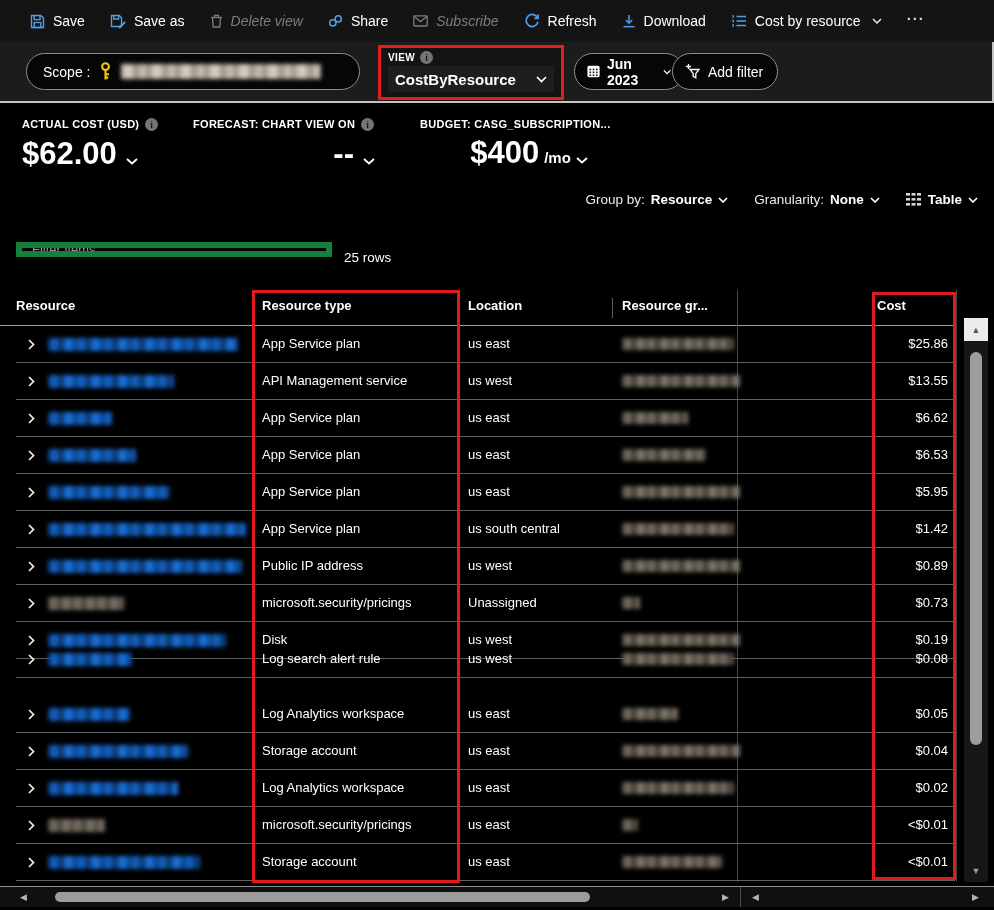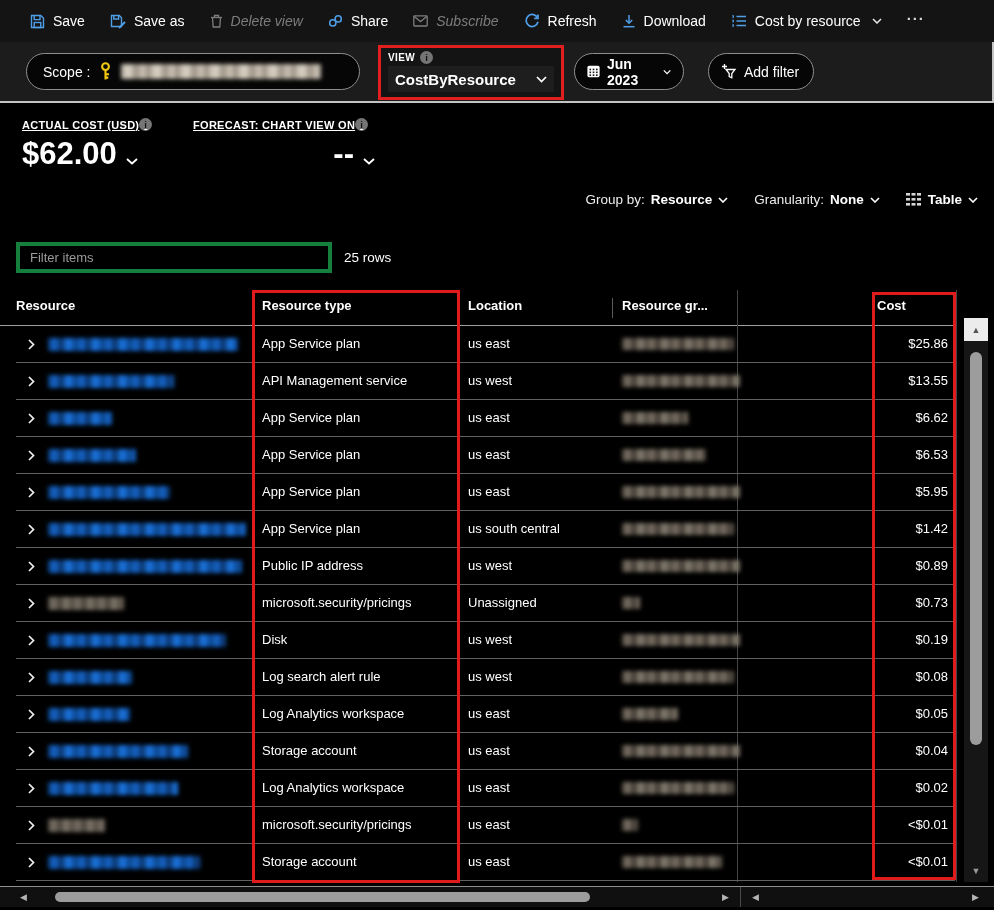--- a/index.html
+++ b/index.html
@@ -15,52 +15,52 @@
   .chev{color:#e8e8e8;margin-left:3px;}
   .ellipsis{font-size:15px;color:#d8d8d8;letter-spacing:1px;font-weight:bold;padding-bottom:6px;}
 
   
   .scoperow{position:absolute;left:0;top:42px;width:994px;height:61px;background:#1c1c1c;
             border-right:2px solid #c3c3c3;border-bottom:2px solid #c3c3c3;box-sizing:border-box;}
   .pill{position:absolute;display:flex;align-items:center;background:#060606;border:1px solid #8e8e8e;
         border-radius:19px;height:37px;box-sizing:border-box;font-size:14px;color:#fff;cursor:pointer;}
   .scope-pill{left:26px;top:11px;width:334px;padding:0 16px;gap:9px;}
   .date-pill{left:574px;top:11px;width:110px;padding:0 12px;gap:7px;font-weight:bold;}
-  .filter-pill{left:708px;top:11px;width:106px;padding:9px 12px;gap:7px;}
+  .filter-pill{left:672px;top:11px;width:106px;padding:9px 12px;gap:7px;}
   .viewbox{position:absolute;left:378px;top:3px;width:186px;height:55px;border:3px solid #e11f1f;
            box-sizing:border-box;background:#141414;padding:3px 7px;}
   .viewlabel{font-size:10px;font-weight:bold;letter-spacing:.4px;display:flex;align-items:center;gap:5px;}
   .viewdd{margin-top:2px;background:#1e1e1e;height:26px;display:flex;align-items:center;
           justify-content:space-between;padding:0 7px;font-size:15px;font-weight:bold;cursor:pointer;}
   .info{width:13px;height:13px;border-radius:50%;background:#757575;color:#161616;font-size:9.5px;
         font-weight:bold;display:inline-flex;align-items:center;justify-content:center;font-style:normal;flex:0 0 auto;}
 
   
   .blur{filter:blur(2.3px);border-radius:1px;}
   .blur-light{background:repeating-linear-gradient(90deg,#b8afa2 0,#ded6c8 8px,#9a9184 15px,#cfc6b8 22px,#8d8478 29px);height:15px;width:200px;}
   .blur-blue{background:repeating-linear-gradient(90deg,#0b3f7e 0,#1668cf 7px,#0a2f61 13px,#1c7ae8 20px,#0d4a99 27px);}
   .blur-dim{background:repeating-linear-gradient(90deg,#564e44 0,#7a7268 6px,#453f37 12px,#837b6e 18px,#50483e 24px);}
   .blur-gray{background:repeating-linear-gradient(90deg,#4e463c 0,#7d7468 6px,#3b352e 12px,#8a8274 18px,#55504a 24px);}
 
   
   .kpi{position:absolute;}
-  .kpi-label{font-size:11px;font-weight:bold;letter-spacing:.3px;display:flex;align-items:flex-end;white-space:nowrap;text-decoration:underline;}
+  .kpi-label{font-size:11px;font-weight:bold;letter-spacing:.3px;display:flex;gap:6px;align-items:flex-start;white-space:nowrap;}
   .kpi-value{margin-top:5px;font-size:31px;font-weight:bold;display:flex;align-items:flex-end;gap:9px;white-space:nowrap;}
   .kpi-value .chevbig{margin-bottom:7px;}
   .suffix{font-size:15px;font-weight:bold;margin-bottom:5px;}
 
   
   .controls{position:absolute;top:192px;right:16px;display:flex;gap:26px;align-items:center;
             font-size:13.5px;color:#ededed;}
   .ctrl{display:flex;align-items:center;gap:6px;cursor:pointer;white-space:nowrap;}
   .ctrl b{color:#fff;}
 
   
-  .filterinput{position:absolute;left:16px;top:242px;width:316px;height:31px;background:transparent;
-               border:4px solid #15803d;color:#ec4899;font-size:13px;padding:0 10px;box-sizing:border-box;
+  .filterinput{position:absolute;left:16px;top:242px;width:316px;height:15px;background:transparent;
+               border:6px solid #15803d;color:#ec4899;font-size:13px;padding:0 10px;box-sizing:border-box;
                font-family:"Liberation Sans",sans-serif;outline:none;}
   .filterinput::placeholder{color:#9a9a9a;}
   .rowcount{position:absolute;left:344px;top:250px;font-size:13.5px;}
 
   
   .table{position:absolute;left:0;top:290px;width:994px;height:596px;}
   .th{position:absolute;top:8px;font-size:13px;font-weight:bold;white-space:nowrap;}
   .hline{position:absolute;left:0;top:35px;width:956px;height:1px;background:#9f9f9f;}
   .htick{position:absolute;top:8px;width:1px;height:20px;background:#5a5a5a;}
   .vline{position:absolute;top:0;width:1px;height:592px;background:#454545;}
@@ -233,20 +233,32 @@
       <span class="info">i</span>
     </div>
     <div class="kpi-value" style="justify-content:flex-end;">
       <span>--</span>
       <svg class="chevbig" width="12" height="7" viewBox="0 0 12 7" fill="none" stroke="#fff" stroke-width="1.8">
           <polyline points="1,1 6,5.5 11,1"></polyline>
         </svg>
     </div>
   </div>
 
+  <div class="kpi" style="left:420px;top:118px;width:218px;">
+    <div class="kpi-label">
+      <span>BUDGET: CASG_SUBSCRIPTION...</span>
+    </div>
+    <div class="kpi-value" style="justify-content:center;gap:5px;">
+      <span>$400</span>
+      <span class="suffix">/mo</span>
+      <svg class="chevbig" width="12" height="7" viewBox="0 0 12 7" fill="none" stroke="#fff" stroke-width="1.8">
+          <polyline points="1,1 6,5.5 11,1"></polyline>
+        </svg>
+    </div>
+  </div>
 
   <div class="controls">
     <div class="ctrl">
       <span>Group by:</span>
       <b>Resource</b>
       <svg width="10" height="6" viewBox="0 0 10 6" fill="none" stroke="#fff" stroke-width="1.6">
           <polyline points="1,1 5,5 9,1"></polyline>
         </svg>
     </div>
     <div class="ctrl">
@@ -384,21 +396,21 @@
           <svg class="chevR" width="7" height="11" viewBox="0 0 7 11" fill="none" stroke="#f0f0f0" stroke-width="1.7">
             <polyline points="1,1 5.5,5.5 1,10"></polyline>
           </svg>
           <div class="rblur blur blur-blue" style="width:178px"></div>
           <div class="cell" style="left:262px">Disk</div>
           <div class="cell" style="left:468px">us west</div>
           <div class="gblur blur blur-gray" style="width:118px"></div>
           <div class="cost">$0.19</div>
           <div class="sep"></div>
         </div>
-        <div class="row" style="top: 333px;">
+        <div class="row" style="top: 315px;">
           <svg class="chevR" width="7" height="11" viewBox="0 0 7 11" fill="none" stroke="#f0f0f0" stroke-width="1.7">
             <polyline points="1,1 5.5,5.5 1,10"></polyline>
           </svg>
           <div class="rblur blur blur-blue" style="width:84px"></div>
           <div class="cell" style="left:262px">Log search alert rule</div>
           <div class="cell" style="left:468px">us west</div>
           <div class="gblur blur blur-gray" style="width:112px"></div>
           <div class="cost">$0.08</div>
           <div class="sep"></div>
         </div>

